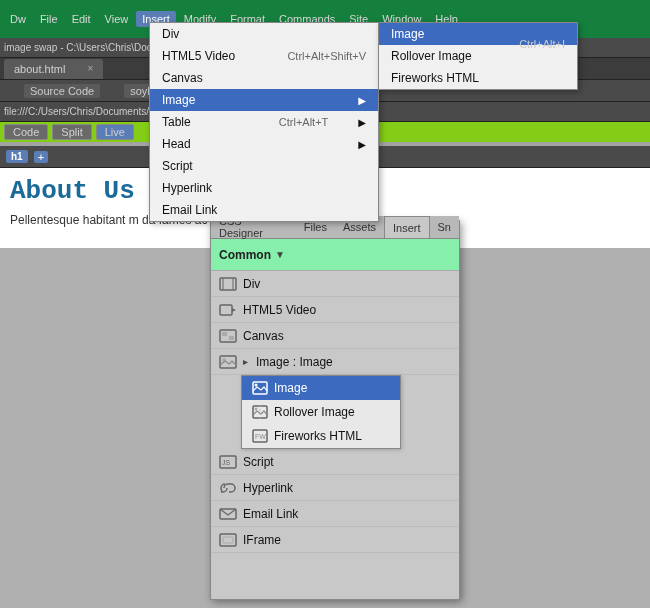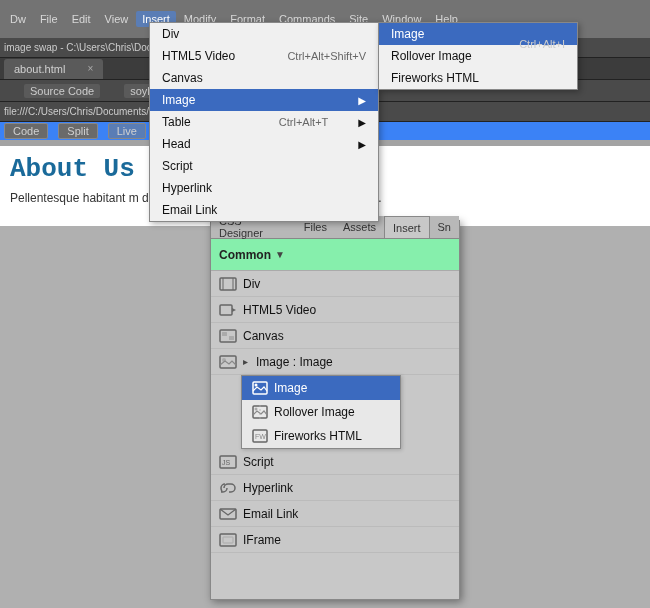--- a/index.html
+++ b/index.html
@@ -19,21 +19,21 @@
       top: 0; left: 0;
       width: 650px;
       height: 215px;
       background: #3c3c3c;
     }
 
     
     .menu-bar {
       display: flex;
       align-items: center;
-      background: #737373;
+      background: #15803d;
       height: 38px;
       padding: 0 4px;
       gap: 2px;
     }
     .menu-bar-item {
       color: #d8d8d8;
       font-size: 11px;
       padding: 2px 6px;
       cursor: default;
       border-radius: 2px;
@@ -86,25 +86,25 @@
       font-size: 11px;
       padding: 1px 6px;
       border-radius: 2px;
       margin-left: 20px;
     }
 
     
     .view-bar {
       display: flex;
       align-items: center;
-      background: #3b82f6;
+      background: #84cc16;
       height: 24px;
       padding: 2px 4px;
-      gap: 10px;
-      border-bottom: 6px solid #a3a3a3;
+      gap: 4px;
+      border-bottom: 4px solid #a3a3a3;
     }
     .view-btn {
       background: #6a6a6a;
       color: #d0d0d0;
       font-size: 11px;
       padding: 1px 8px;
       border: 1px solid #888;
       border-radius: 2px;
       cursor: pointer;
     }
@@ -386,20 +386,24 @@
   <div class="filepath-bar">
     <span class="filepath-text">file:///C:/Users/Chris/Documents/Dreamwea...</span>
   </div>
 
   <div class="view-bar">
     <button class="view-btn">Code</button>
     <button class="view-btn">Split</button>
     <button class="view-btn active">Live</button>
   </div>
 
+  <div class="h1-bar">
+    <span class="h1-badge">h1</span>
+    <span class="plus-btn">+</span>
+  </div>
 
   <div class="content-area">
     <div class="page-heading">About Us</div>
     <div class="page-text">Pellentesque habitant m                  da fames ac turpis egestas. Vestibulum tort...</div>
   </div>
 
   <div class="insert-menu">
     <div class="menu-item">
       <span>Div</span>
       <span class="shortcut"></span>

